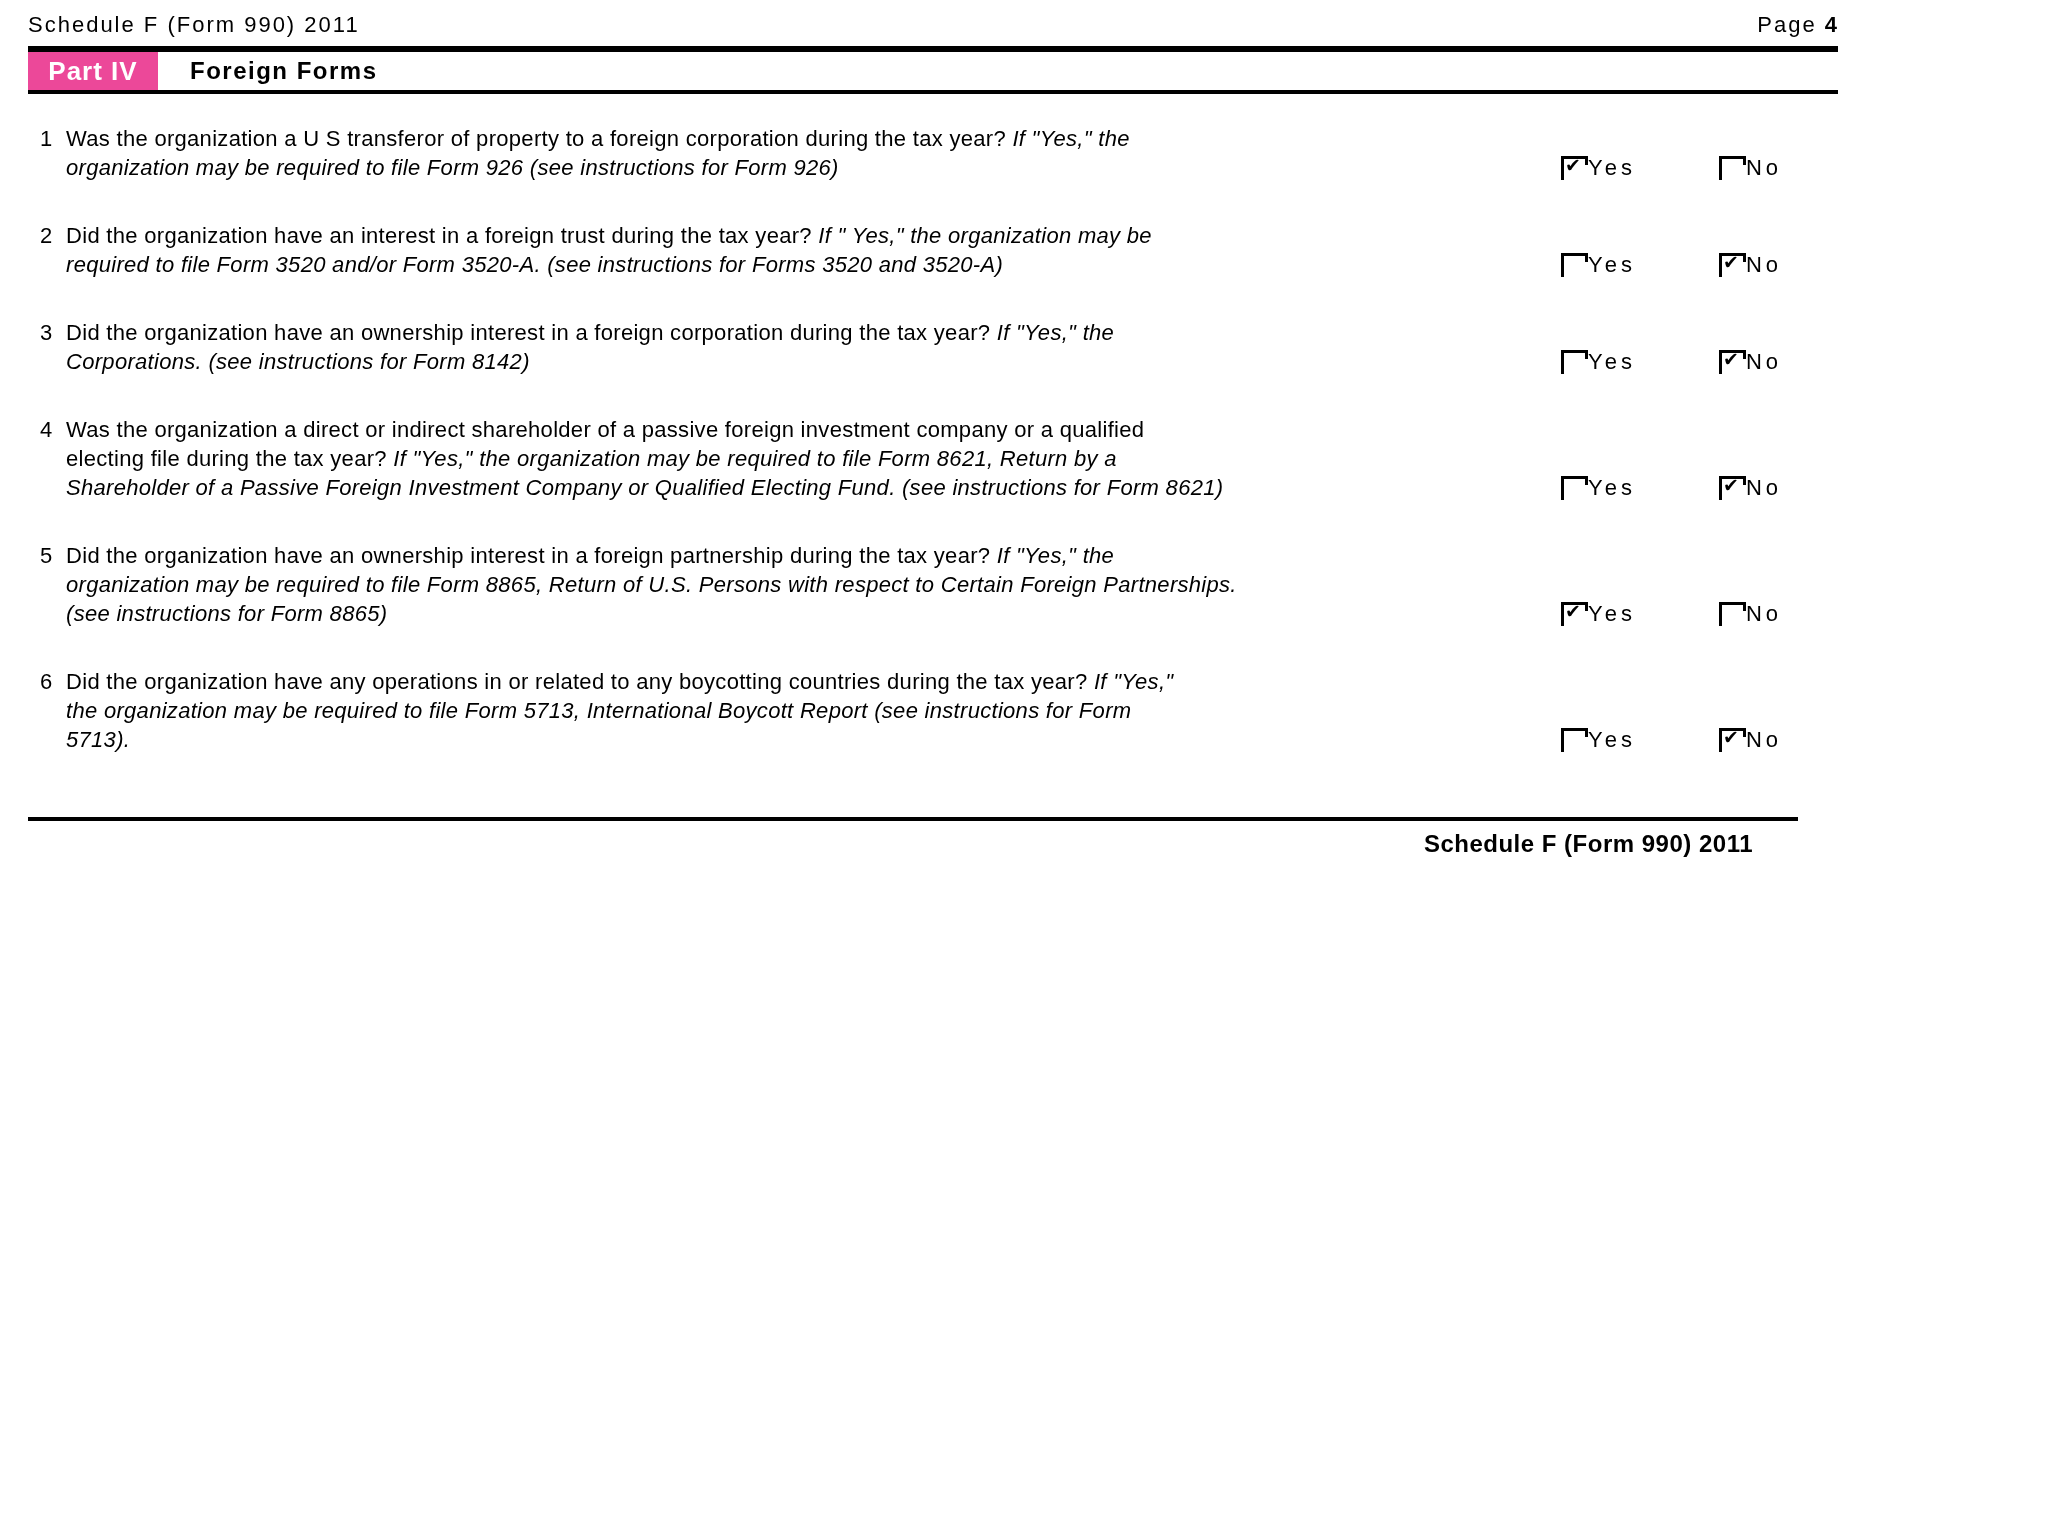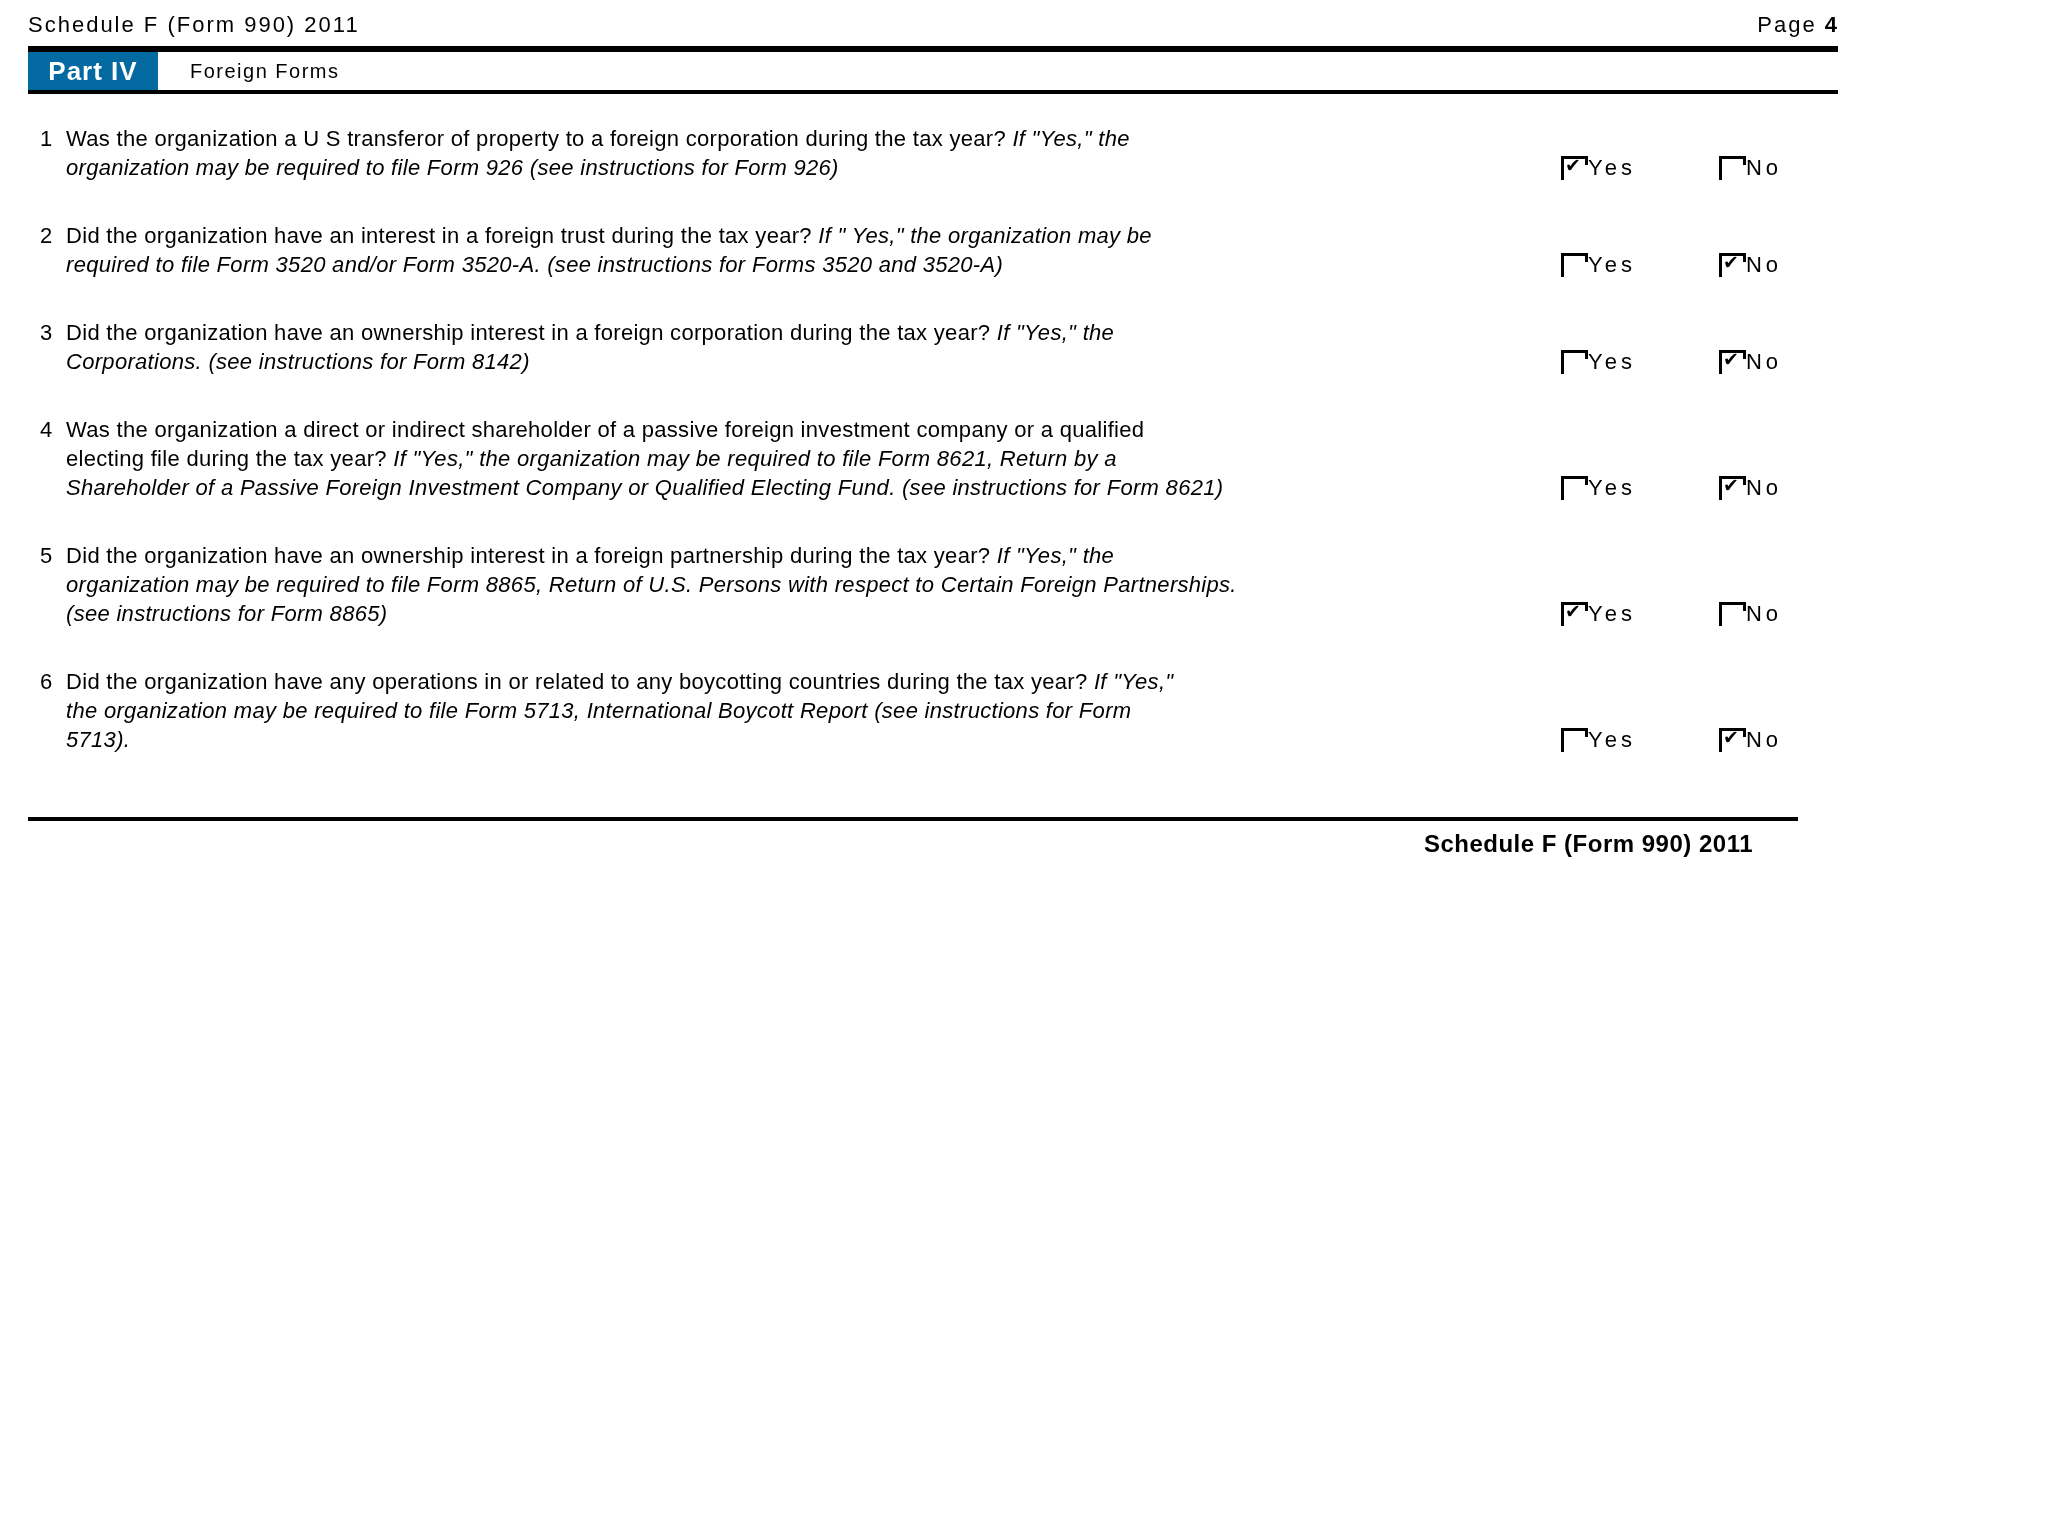--- a/index.html
+++ b/index.html
@@ -37,34 +37,34 @@
     margin-top: 8px;
   }
   
   .part-bar {
     display: flex;
     align-items: stretch;
     height: 38px;
     border-bottom: 4px solid #000;
   }
   .part-label {
-    background: #0369a1;
+    background: #ec4899;
     color: #fff;
     font-weight: bold;
     font-size: 26px;
     width: 130px;
     display: flex;
     align-items: center;
     justify-content: center;
     letter-spacing: 1px;
     flex: none;
   }
   .part-title {
-    font-weight: normal;
-    font-size: 20px;
+    font-weight: bold;
+    font-size: 24px;
     display: flex;
     align-items: center;
     margin-left: 32px;
     letter-spacing: 1.5px;
   }
   
   .questions { margin-top: 30px; }
   .q-row {
     display: flex;
     margin-bottom: 39px;

